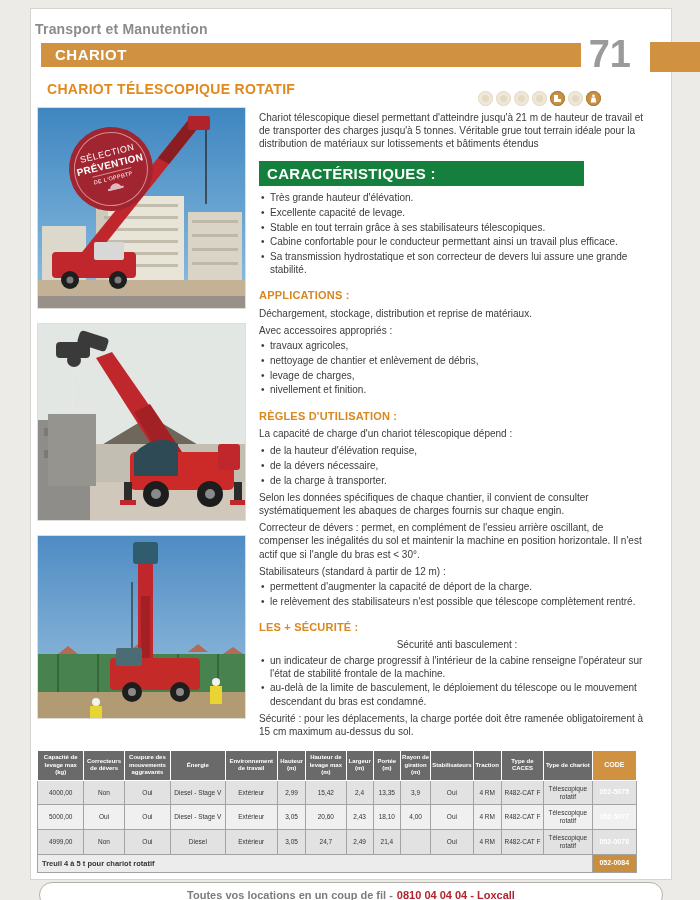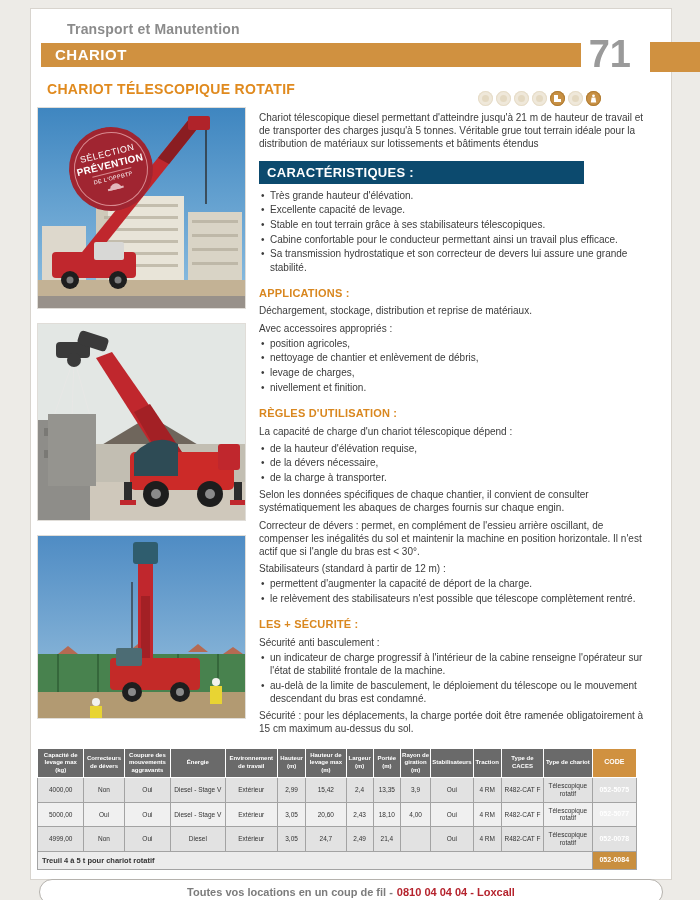--- a/index.html
+++ b/index.html
@@ -9,21 +9,21 @@
     font-family:"Liberation Sans","DejaVu Sans",sans-serif;
     color:#3b3b3b;
   }
   .page{
     position:absolute;left:30px;top:8px;width:642px;height:872px;
     background:#ffffff;border:1px solid #d8d4ce;box-sizing:border-box;
     padding:0 0 0 0;
   }
   
   .cat-label{
-    margin:12px 0 6px 36px;font-size:14px;color:#8b8b8b;font-weight:bold;letter-spacing:.2px;
+    margin:12px 0 6px 4px;font-size:14px;color:#8b8b8b;font-weight:bold;letter-spacing:.2px;
   }
   .chariot-bar{
     margin-left:10px;width:540px;height:24px;background:#d09140;
     color:#fff;font-weight:bold;font-size:15px;line-height:24px;
     padding-left:14px;box-sizing:border-box;letter-spacing:.5px;
   }
   .page-num{
     position:absolute;top:24px;right:40px;font-size:38px;font-weight:bold;color:#9a9a9a;
   }
   .edge-tab{
@@ -68,21 +68,21 @@
   .badge-helmet::after{content:"";position:absolute;left:-2px;bottom:0;width:16px;height:2px;background:#e3b8bc;}
   
   .main{display:flex;margin:10px 6px 0 6px;}
   .photos{width:210px;display:flex;flex-direction:column;gap:14px;}
   .photo{width:209px;border:1px solid #e0ddd8;box-sizing:border-box;overflow:hidden;}
   .photo svg{display:block;}
   .textcol{flex:1;padding:0 10px 0 12px;font-size:10px;line-height:1.32;}
   .textcol p{margin:4px 0;}
   .sec-h{color:#d9871f;font-weight:bold;font-size:11px;margin:12px 0 4px 0;letter-spacing:.2px;}
   .carac-bar{
-    background:#0c4a6e;color:#fff;font-weight:bold;font-size:13px;
+    background:#15803d;color:#fff;font-weight:bold;font-size:15px;
     width:82%;padding:3px 8px;box-sizing:border-box;margin:10px 0 5px 0;letter-spacing:.3px;
   }
   ul.b{list-style:none;margin:2px 0 4px 0;padding:0;}
   ul.b li{padding-left:11px;position:relative;margin:1.5px 0;}
   ul.b li::before{content:"\2022";position:absolute;left:2px;top:0;color:#3b3b3b;}
   
   .spec-table-wrap{margin:8px 0 0 6px;}
   table.spec{border-collapse:collapse;table-layout:fixed;width:600px;}
   table.spec th{
     background:#6a6a6a;color:#fff;font-size:6px;font-weight:bold;line-height:1.25;
@@ -294,21 +294,21 @@
         <li>Excellente capacité de levage.</li>
         <li>Stable en tout terrain grâce à ses stabilisateurs télescopiques.</li>
         <li>Cabine confortable pour le conducteur permettant ainsi un travail plus efficace.</li>
         <li>Sa transmission hydrostatique et son correcteur de devers lui assure une grande stabilité.</li>
       </ul>
 
       <div class="sec-h">APPLICATIONS :</div>
       <p>Déchargement, stockage, distribution et reprise de matériaux.</p>
       <p style="margin-bottom:1px;">Avec accessoires appropriés :</p>
       <ul class="b">
-        <li>position agricoles,</li>
+        <li>travaux agricoles,</li>
         <li>nettoyage de chantier et enlèvement de débris,</li>
         <li>levage de charges,</li>
         <li>nivellement et finition.</li>
       </ul>
 
       <div class="sec-h">RÈGLES D'UTILISATION :</div>
       <p>La capacité de charge d'un chariot télescopique dépend :</p>
       <ul class="b">
         <li>de la hauteur d'élévation requise,</li>
         <li>de la dévers nécessaire,</li>
@@ -316,21 +316,21 @@
       </ul>
       <p>Selon les données spécifiques de chaque chantier, il convient de consulter systématiquement les abaques de charges fournis sur chaque engin.</p>
       <p>Correcteur de dévers : permet, en complément de l'essieu arrière oscillant, de compenser les inégalités du sol et maintenir la machine en position horizontale. Il n'est actif que si l'angle du bras est &lt; 30°.</p>
       <p style="margin-bottom:1px;">Stabilisateurs (standard à partir de 12 m) :</p>
       <ul class="b">
         <li>permettent d'augmenter la capacité de déport de la charge.</li>
         <li>le relèvement des stabilisateurs n'est possible que télescope complètement rentré.</li>
       </ul>
 
       <div class="sec-h">LES + SÉCURITÉ :</div>
-      <p style="margin-bottom:1px;">Sécurité anti basculement :</p>
+      <p style="margin-bottom:1px;text-align:center;">Sécurité anti basculement :</p>
       <ul class="b">
         <li>un indicateur de charge progressif à l'intérieur de la cabine renseigne l'opérateur sur l'état de stabilité frontale de la machine.</li>
         <li>au-delà de la limite de basculement, le déploiement du télescope ou le mouvement descendant du bras est condamné.</li>
       </ul>
       <p>Sécurité : pour les déplacements, la charge portée doit être ramenée obligatoirement à 15 cm maximum au-dessus du sol.</p>
     </div>
   </div>
 
   <div class="spec-table-wrap">
     <table class="spec">

